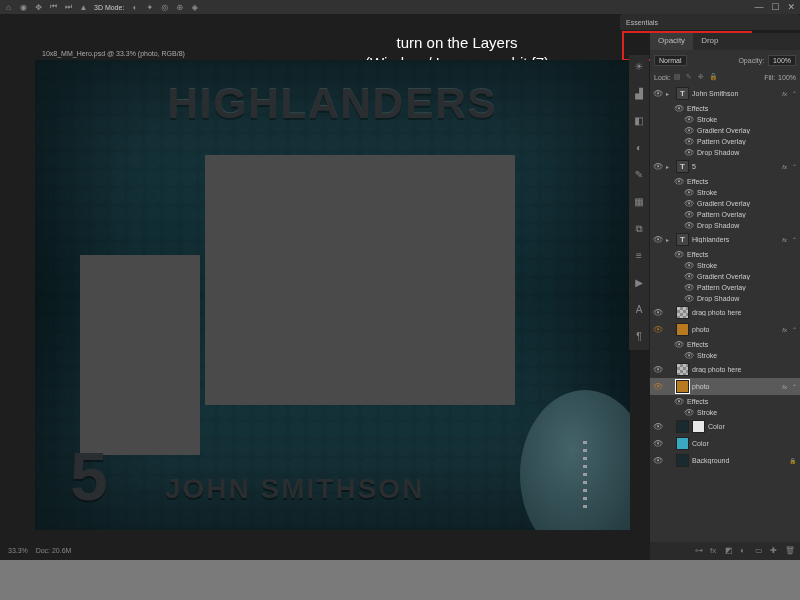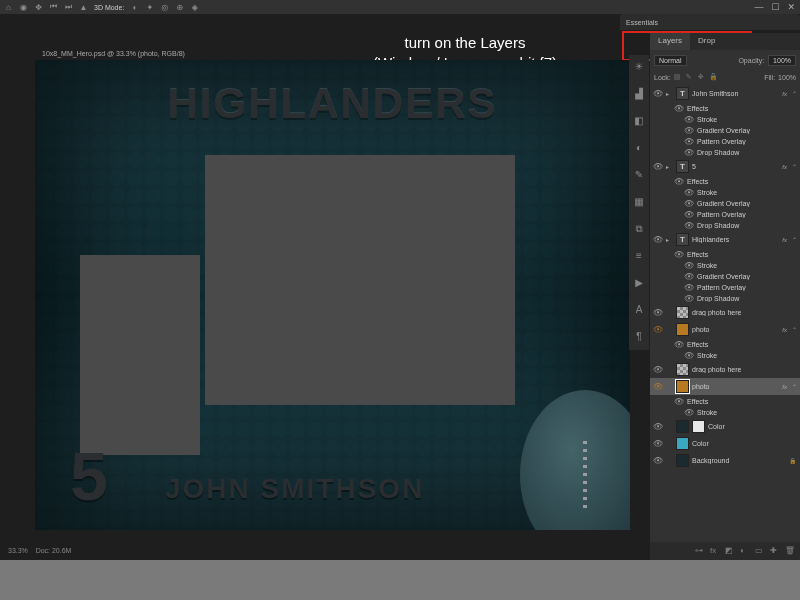--- a/index.html
+++ b/index.html
@@ -81,21 +81,21 @@
     <span>—</span>
     <span>☐</span>
     <span>✕</span>
   </div>
 
   <div class="workspace-bar">
     <span class="ws">Essentials</span>
   </div>
 
   <div class="red-box" style="top:31px; right:48px; width:130px; height:30px;"></div>
-  <div class="annot" style="top:33px; left:310px; width:310px;">
+  <div class="annot" style="top:33px; left:302px; width:310px;">
     <div>turn on the Layers</div>
     <div>(Window / Layers - or hit f7)</div>
   </div>
 
   <div class="doc-tab">10x8_MM_Hero.psd @ 33.3% (photo, RGB/8)</div>
 
   <div class="canvas">
     <div class="hex-overlay"></div>
     <div class="vignette"></div>
     <div class="team">HIGHLANDERS</div>
@@ -129,21 +129,21 @@
     <span class="ic">▾</span>
     <span class="ic">▣</span>
     <span class="ic">◐</span>
     <span class="ic">T</span>
     <span class="ic">◇</span>
     <span class="ic">▢</span>
   </div>
 
   <div class="panel">
     <div class="panel-tabs">
-      <div class="tab active">Layers</div>
+      <div class="tab active">Opacity</div>
       <div class="tab">Drop</div>
     </div>
     <div class="panel-top">
       <span class="sel">Normal</span>
       <span style="flex:1"></span>
       <span class="lbl">Opacity:</span>
       <span class="sel">100%</span>
     </div>
     <div class="lock-row">
       <span>Lock:</span>

